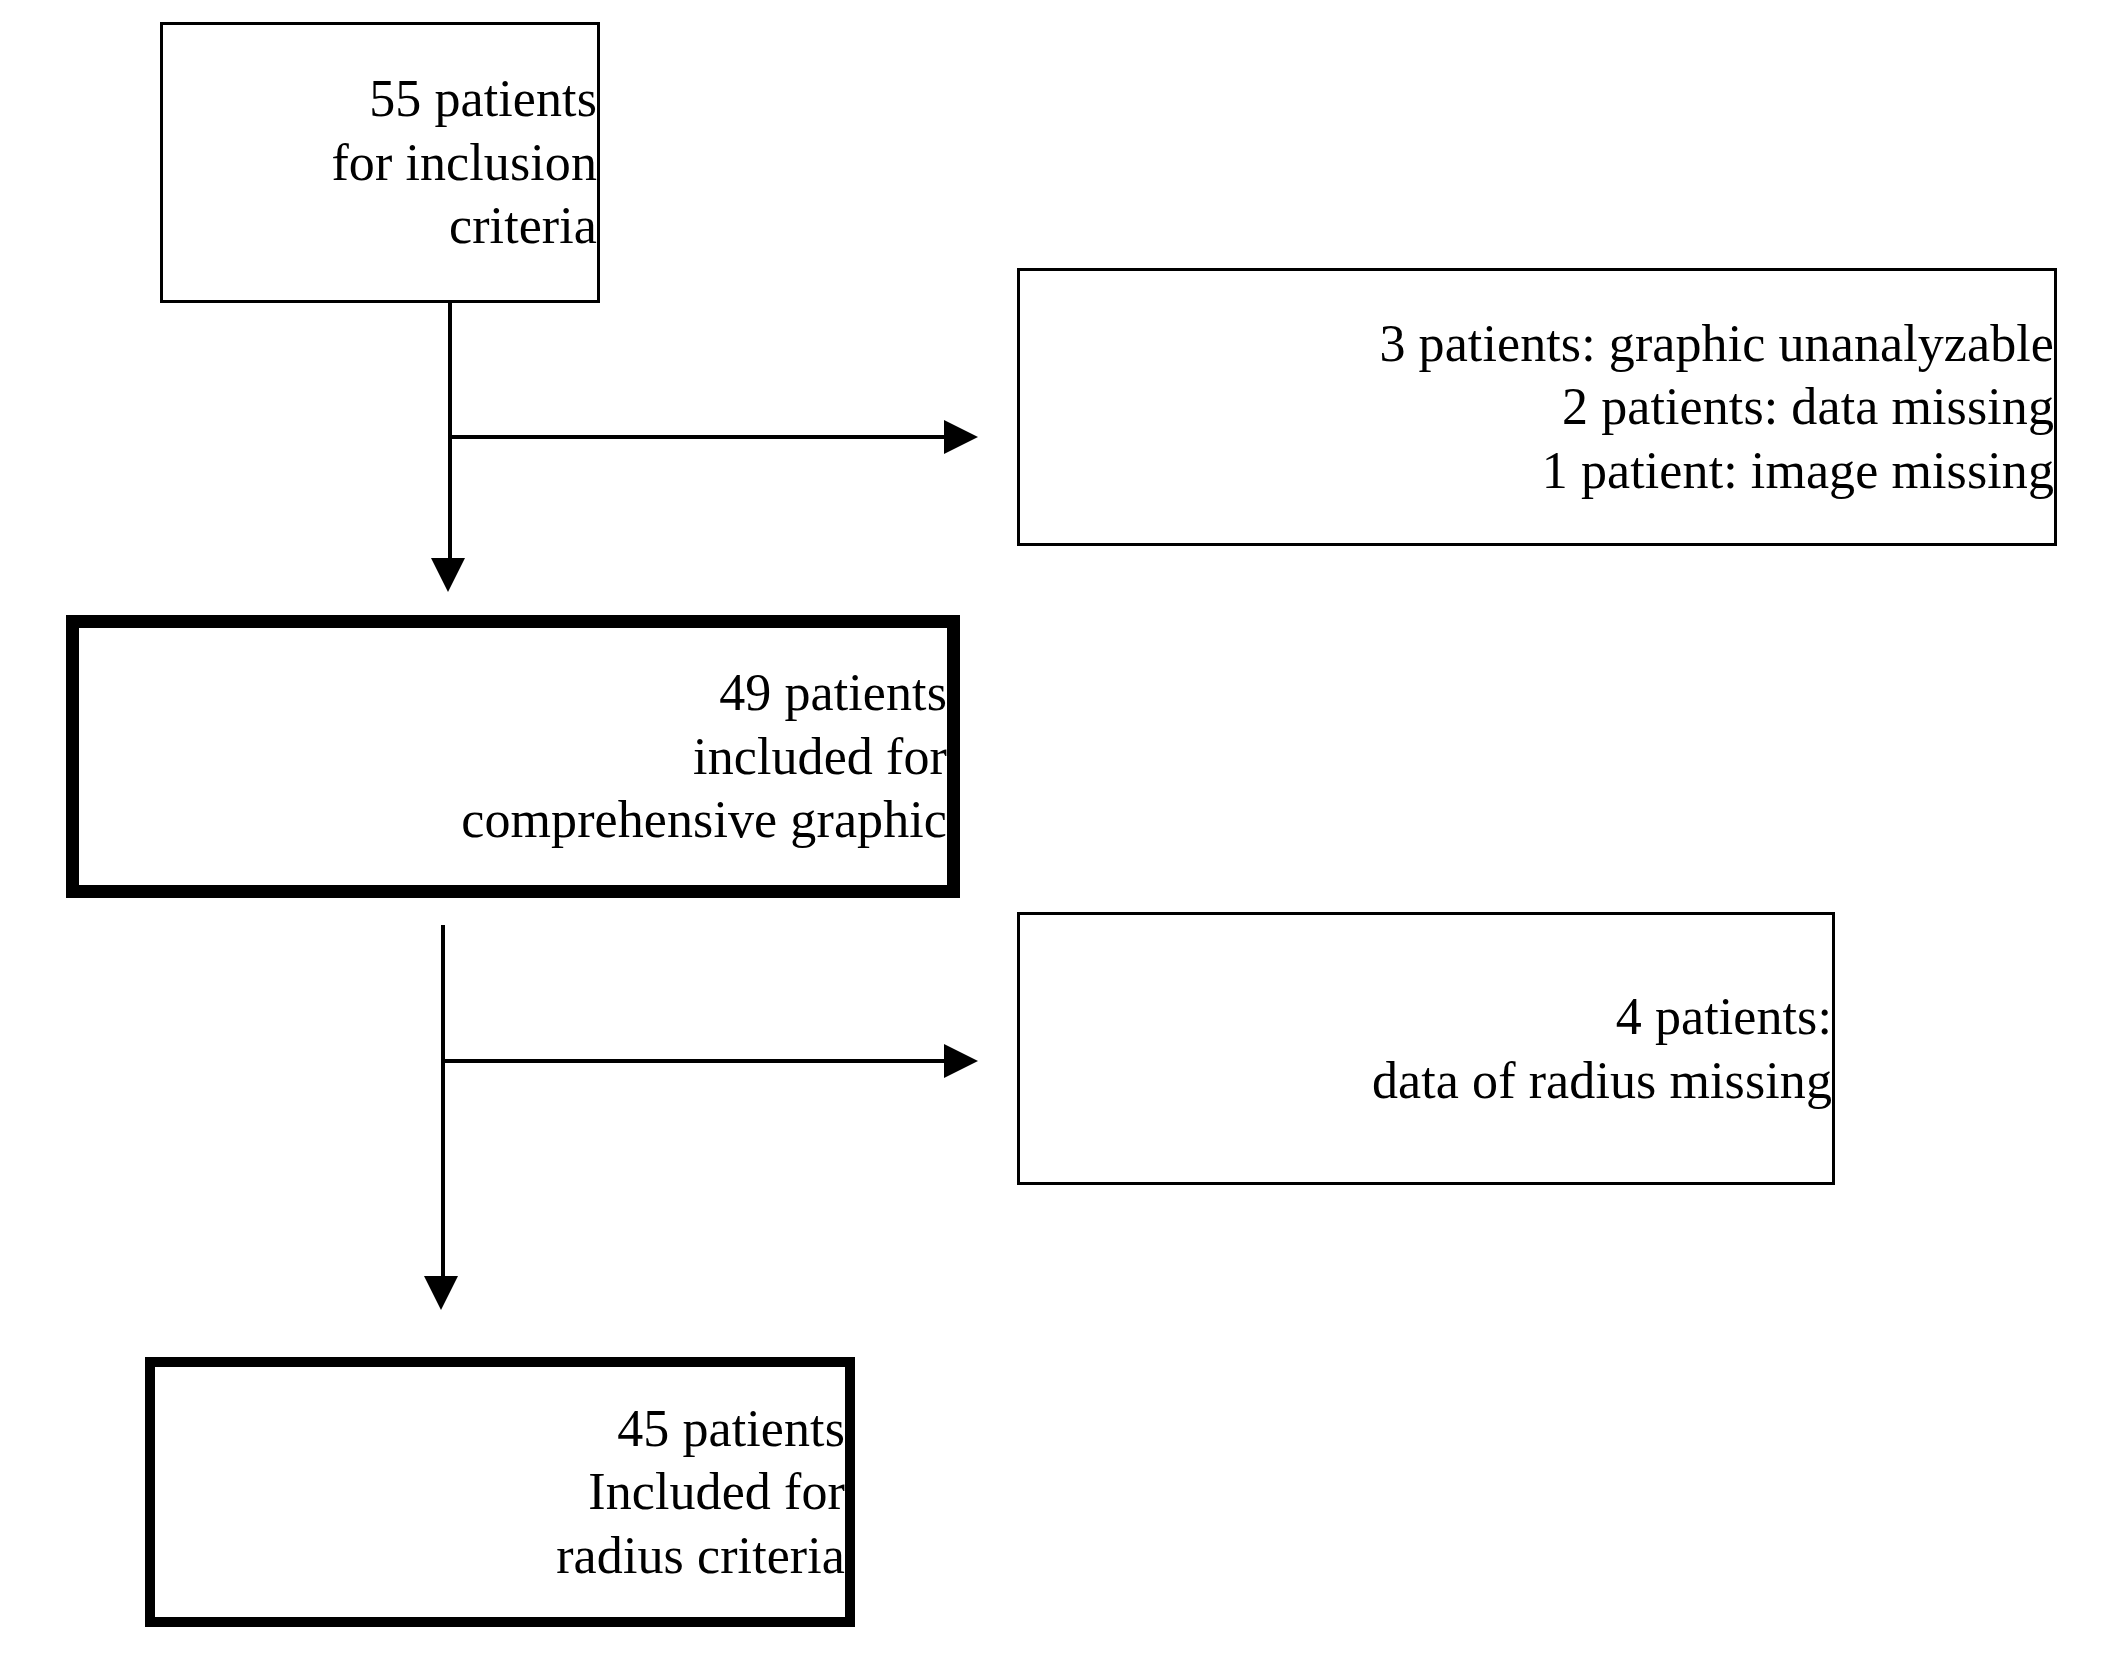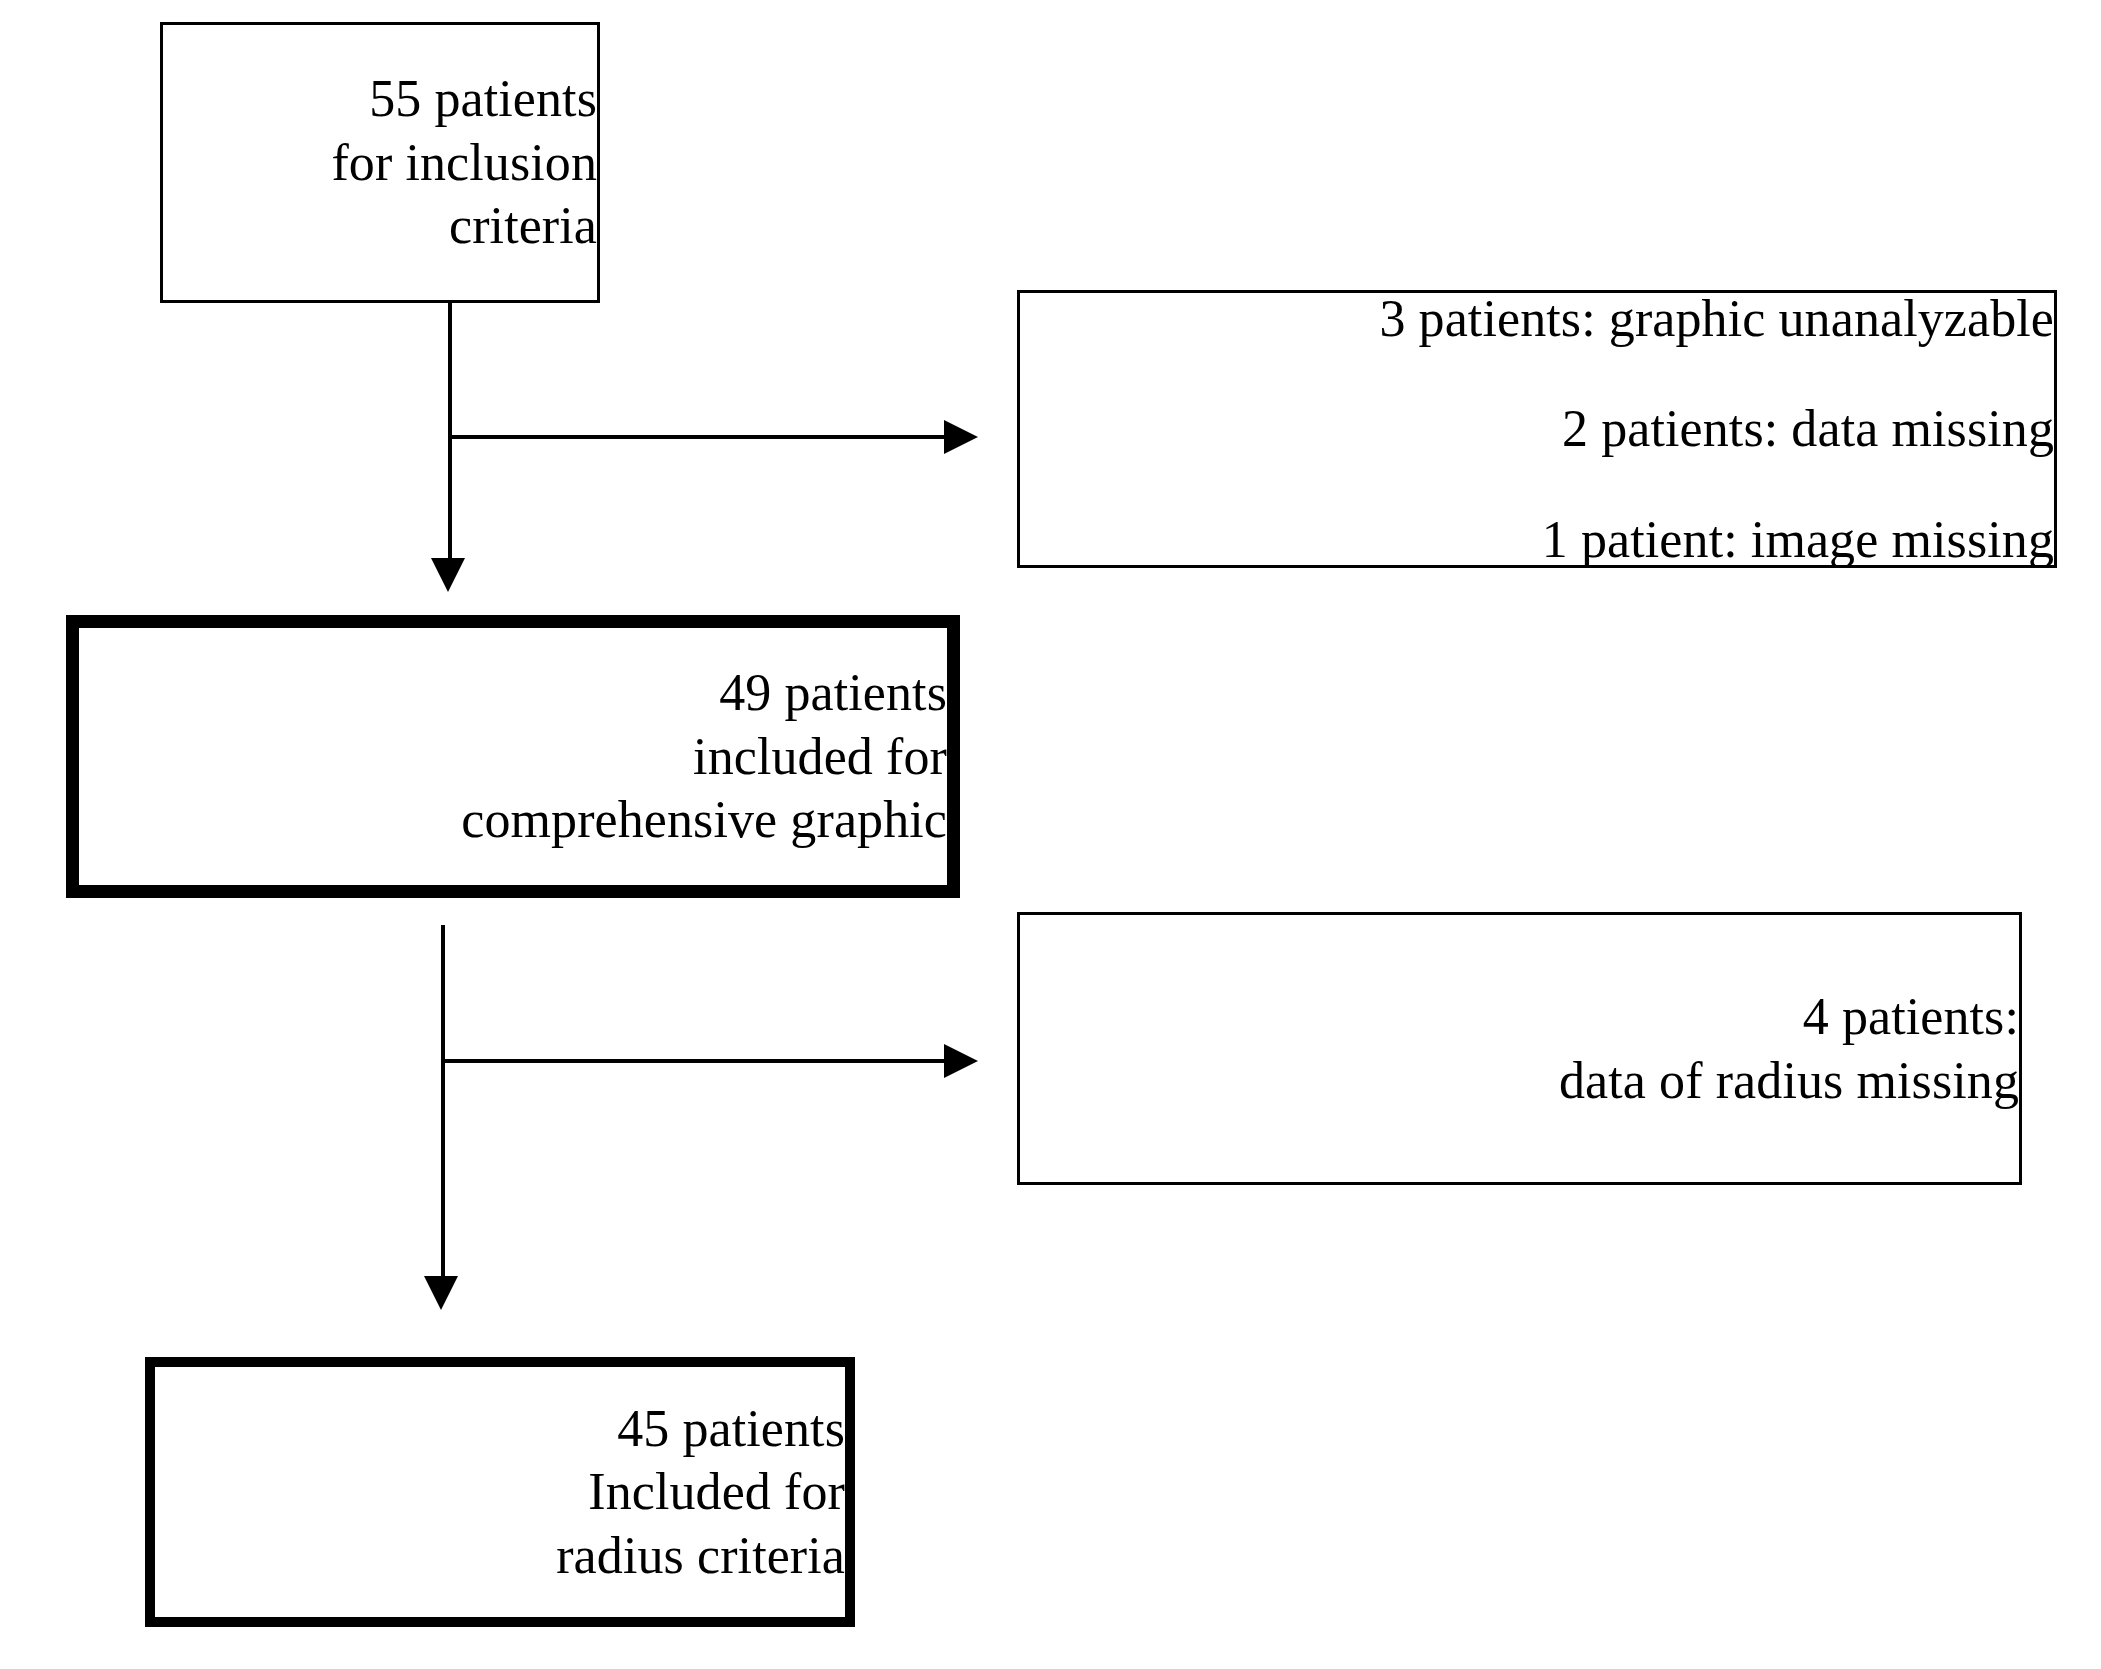--- a/index.html
+++ b/index.html
@@ -61,23 +61,23 @@
     position: absolute;
     width: 0;
     height: 0;
     border-top: 17px solid transparent;
     border-bottom: 17px solid transparent;
     border-left: 34px solid #000000;
   }
 
   
   #box-screened    { left: 160px; top: 22px;   width: 440px; height: 281px; }
-  #box-excluded-1  { left: 1017px; top: 290px; width: 1040px; height: 278px; gap: 47px; }
+  #box-excluded-1  { left: 1017px; top: 268px; width: 1040px; height: 278px; }
   #box-included    { left: 28px;  top: 615px;  width: 894px; height: 283px; margin-left: 38px; }
-  #box-excluded-2  { left: 1017px; top: 912px; width: 1005px; height: 273px; }
+  #box-excluded-2  { left: 1017px; top: 912px; width: 818px; height: 273px; }
   #box-radius      { left: 117px; top: 1357px; width: 710px; height: 270px; }
 
   #conn1-vline     { left: 448px; top: 303px;  height: 257px; }
   #conn1-arrow     { left: 431px; top: 558px; }
   #conn1-hline     { left: 448px; top: 435px;  width: 498px; }
   #conn1-harrow    { left: 944px; top: 420px; }
 
   #conn2-vline     { left: 441px; top: 925px;  height: 353px; }
   #conn2-arrow     { left: 424px; top: 1276px; }
   #conn2-hline     { left: 441px; top: 1059px; width: 505px; }

